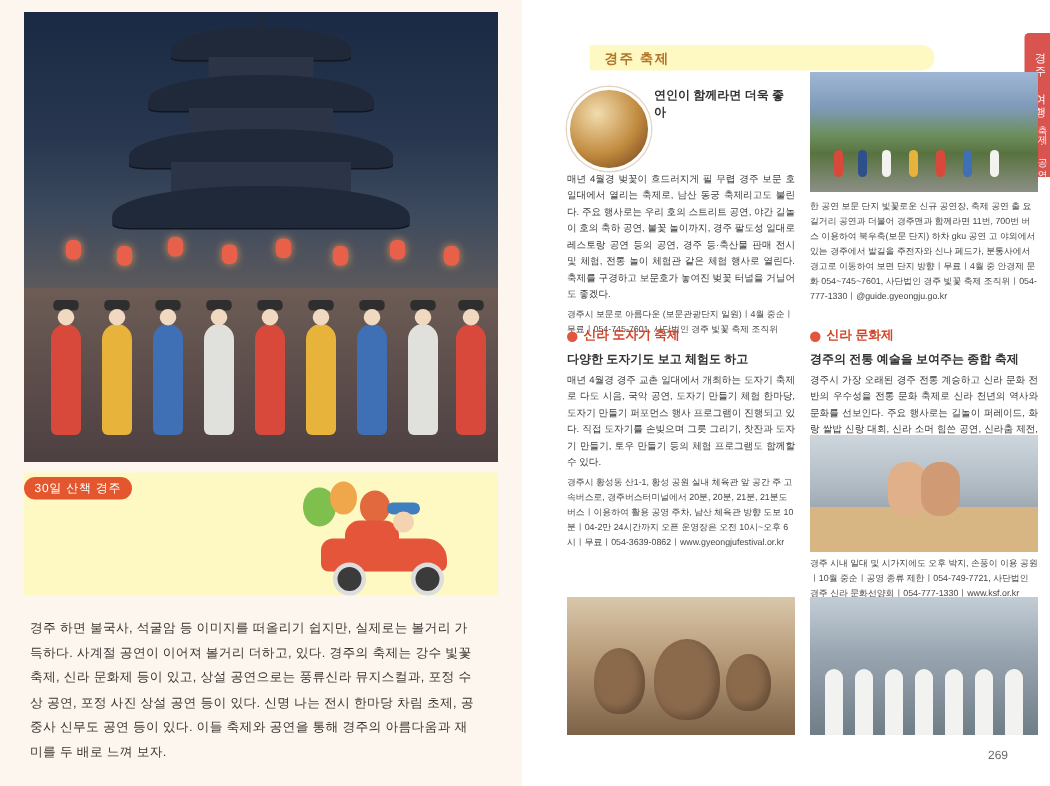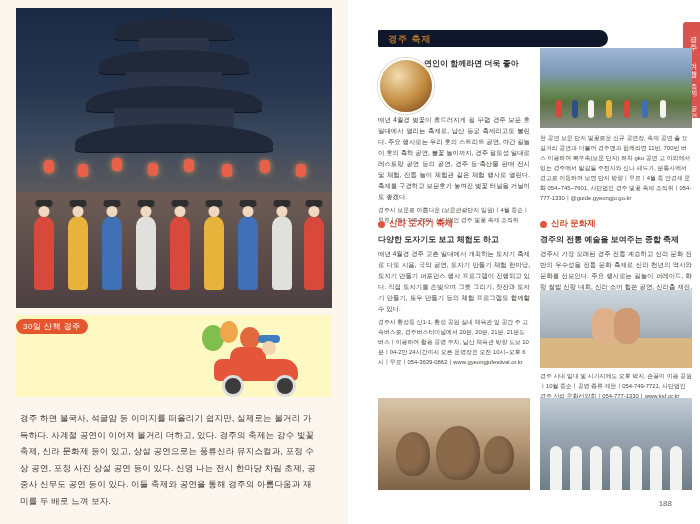--- a/index.html
+++ b/index.html
@@ -64,22 +64,22 @@
   .driver-hat{position:absolute;left:58px;top:14px;width:22px;height:8px;border-radius:4px;background:#3f7fbf;}
 
   .lead{
     position:absolute;left:20px;top:410px;width:300px;
     font-size:8.5px;line-height:1.95;color:#3a3330;letter-spacing:.2px;
   }
 
   
   .right{position:absolute;left:348px;top:0;width:352px;height:524px;background:#ffffff;}
   .ribbon{
-    position:absolute;left:30px;top:30px;width:230px;height:17px;
-    background:#0f172a;border-radius:2px 12px 12px 2px;
+    position:absolute;left:45px;top:30px;width:230px;height:17px;
+    background:#fef9c3;border-radius:2px 12px 12px 2px;
   }
   .ribbon span{
     position:absolute;left:10px;top:3px;font-size:9px;font-weight:bold;color:#b3742a;letter-spacing:1px;
   }
   .sidetab{
     position:absolute;right:0;top:22px;width:17px;height:96px;background:#d9534f;
     border-radius:3px 0 0 3px;color:#fff;
   }
   .sidetab .txt{
     position:absolute;left:3px;top:8px;width:12px;font-size:7.5px;line-height:1.35;
@@ -223,21 +223,21 @@
     </div>
 
     <div class="sidetab">
       <div class="txt">경주 여행</div>
       <div class="txt sub">축제·공연</div>
     </div>
 
     <div class="col colL" style="top:56px;">
       <div style="position:relative;min-height:56px;">
         <div class="ph-round"></div>
-        <div style="margin-left:46px;">
+        <div style="margin-left:58px;">
           <div class="sub-title">연인이 함께라면 더욱 좋아</div>
         </div>
       </div>
       <div class="para">매년 4월경 벚꽃이 흐드러지게 필 무렵 경주 보문 호 일대에서 열리는 축제로, 남산 동궁 축제리고도 불린다. 주요 행사로는 우리 호의 스트리트 공연, 야간 길놀이 호의 축하 공연, 불꽃 놀이까지, 경주 팔도성 일대로 레스토랑 공연 등의 공연, 경주 등·축산물 판매 전시 및 체험, 전통 놀이 체험관 같은 체험 행사로 열린다. 축제를 구경하고 보문호가 놓여진 벚꽃 터널을 거닐어도 좋겠다.</div>
       <div class="info">경주시 보문로 아름다운 (보문관광단지 일원)ㅣ4월 중순ㅣ무료ㅣ054-745-7601, 사단법인 경주 빛꽃 축제 조직위</div>
     </div>
 
     <div class="ph-marathon">
       <div class="runner" style="left:16px;background:#d8493c;"></div>
       <div class="runner" style="left:32px;background:#2f4f8a;"></div>
@@ -288,15 +288,15 @@
     <div class="ph-ritual">
       <div class="whitefig" style="left:10px;"></div>
       <div class="whitefig" style="left:30px;"></div>
       <div class="whitefig" style="left:50px;"></div>
       <div class="whitefig" style="left:70px;"></div>
       <div class="whitefig" style="left:90px;"></div>
       <div class="whitefig" style="left:110px;"></div>
       <div class="whitefig" style="left:130px;"></div>
     </div>
 
-    <div class="pageno">188</div>
+    <div class="pageno">269</div>
   </div>
 </div>
 
 </body></html>

